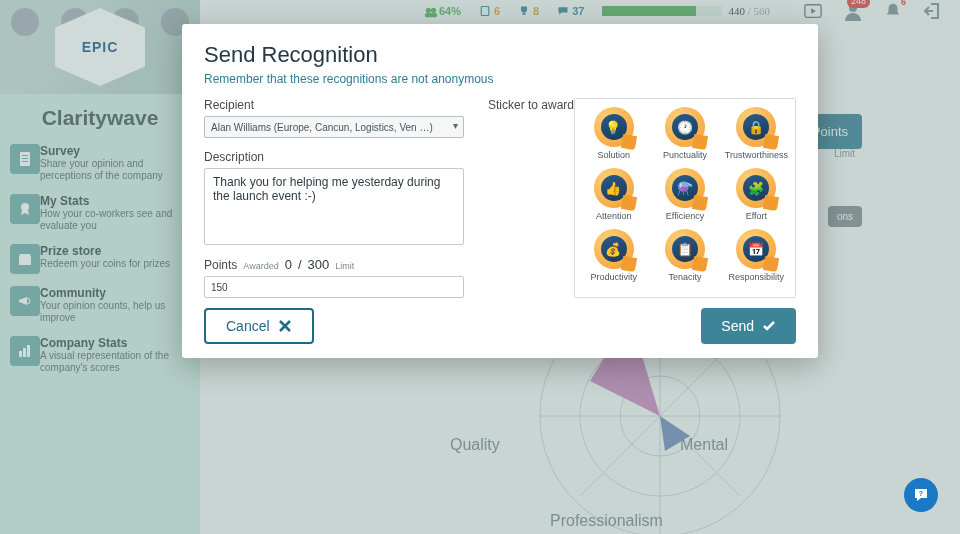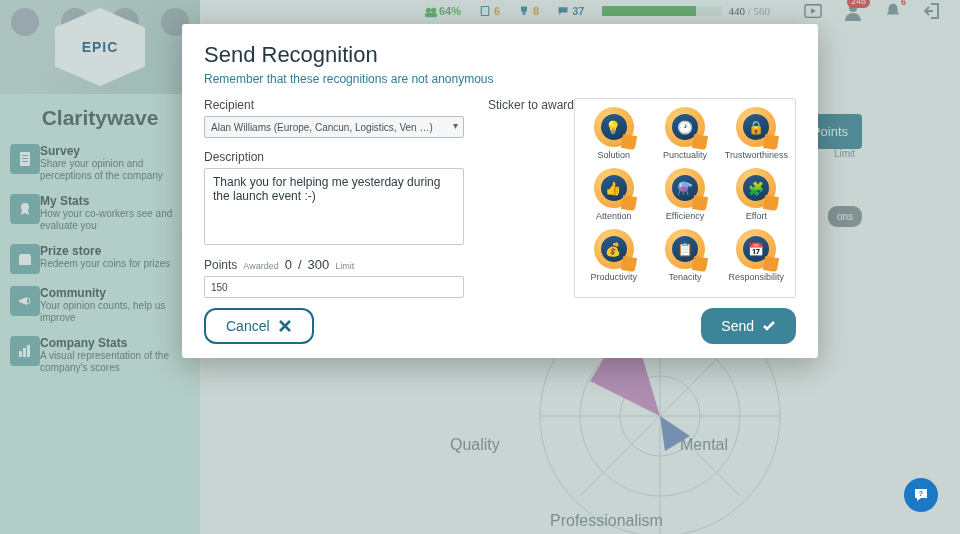--- a/index.html
+++ b/index.html
@@ -52,21 +52,21 @@
   .nav-ic { width:30px;height:30px;background:#74afae;border-radius:4px;flex:none;
             display:flex;align-items:center;justify-content:center;color:#fff;}
   .nav-title{font-size:12px;font-weight:600;color:#3f5157;}
   .nav-sub{font-size:10px;color:#5e7076;line-height:1.2;}
   .nav-right-float{position:absolute;right:4px;top:226px;color:#e3a23c;font-weight:700;font-size:14px;}
   
   .bg-content { position:absolute; left:200px; right:0; top:26px; bottom:0; }
   .send-points-btn{position:absolute;right:98px;top:88px;background:#3c8598;color:#fff;
     padding:10px 14px;border-radius:4px;font-size:13px;}
   .ons-tab{position:absolute;right:98px;top:180px;background:#888f92;color:#fff;font-size:10px;
-    padding:5px 9px;border-radius:9px;}
+    padding:5px 9px;border-radius:4px;}
   .limit-label{position:absolute;right:105px;top:122px;font-size:10px;color:#8a9498;}
   .radar{position:absolute;left:280px;top:200px;width:360px;height:310px;}
   .radar-label{position:absolute;font-size:16px;color:#7d8a8f;}
   
   .help-fab{position:absolute;right:22px;bottom:22px;width:34px;height:34px;border-radius:50%;
     background:#1b78c4;display:flex;align-items:center;justify-content:center;color:#fff;z-index:30;}
   
   .overlay{position:absolute;inset:0;background:rgba(120,150,145,0.35);z-index:10;}
   .modal{
     position:absolute;left:182px;top:24px;width:636px;height:334px;
@@ -105,21 +105,21 @@
   .sticker{display:flex;flex-direction:column;align-items:center;gap:3px;}
   .sticker-ic{width:40px;height:40px;border-radius:50%;
     background:radial-gradient(circle at 35% 30%,#ffd27a,#f29b2e);
     display:flex;align-items:center;justify-content:center;position:relative;}
   .sticker-ic::before{content:'';position:absolute;right:-2px;bottom:-2px;width:14px;height:14px;
     background:#f29b2e;border-radius:0 0 4px 0;transform:rotate(10deg);}
   .sticker-inner{width:26px;height:26px;border-radius:50%;
     background:linear-gradient(160deg,#2b5b8c,#183a5a);display:flex;align-items:center;justify-content:center;}
   .sticker-caption{font-size:9px;color:#4b575e;white-space:nowrap;}
   .modal-footer{display:flex;justify-content:space-between;margin-top:10px;}
-  .btn{height:36px;padding:5px 20px;border-radius:12px;font-size:14px;display:flex;
+  .btn{height:36px;padding:5px 20px;border-radius:4px;font-size:14px;display:flex;
     align-items:center;gap:8px;cursor:pointer;border:none;font-family:inherit;justify-content:flex-end;}
   .btn-cancel{background:#fff;color:#1e6b85;border:2px solid #1e6b85;}
   .btn-send{background:#3c8598;color:#fff;}
   svg{display:block}
   .sticker-scroll::-webkit-scrollbar{width:8px}
   .sticker-scroll::-webkit-scrollbar-thumb{background:#c2c9cc;border-radius:4px}
 </style>
 </head>
 <body>
 

